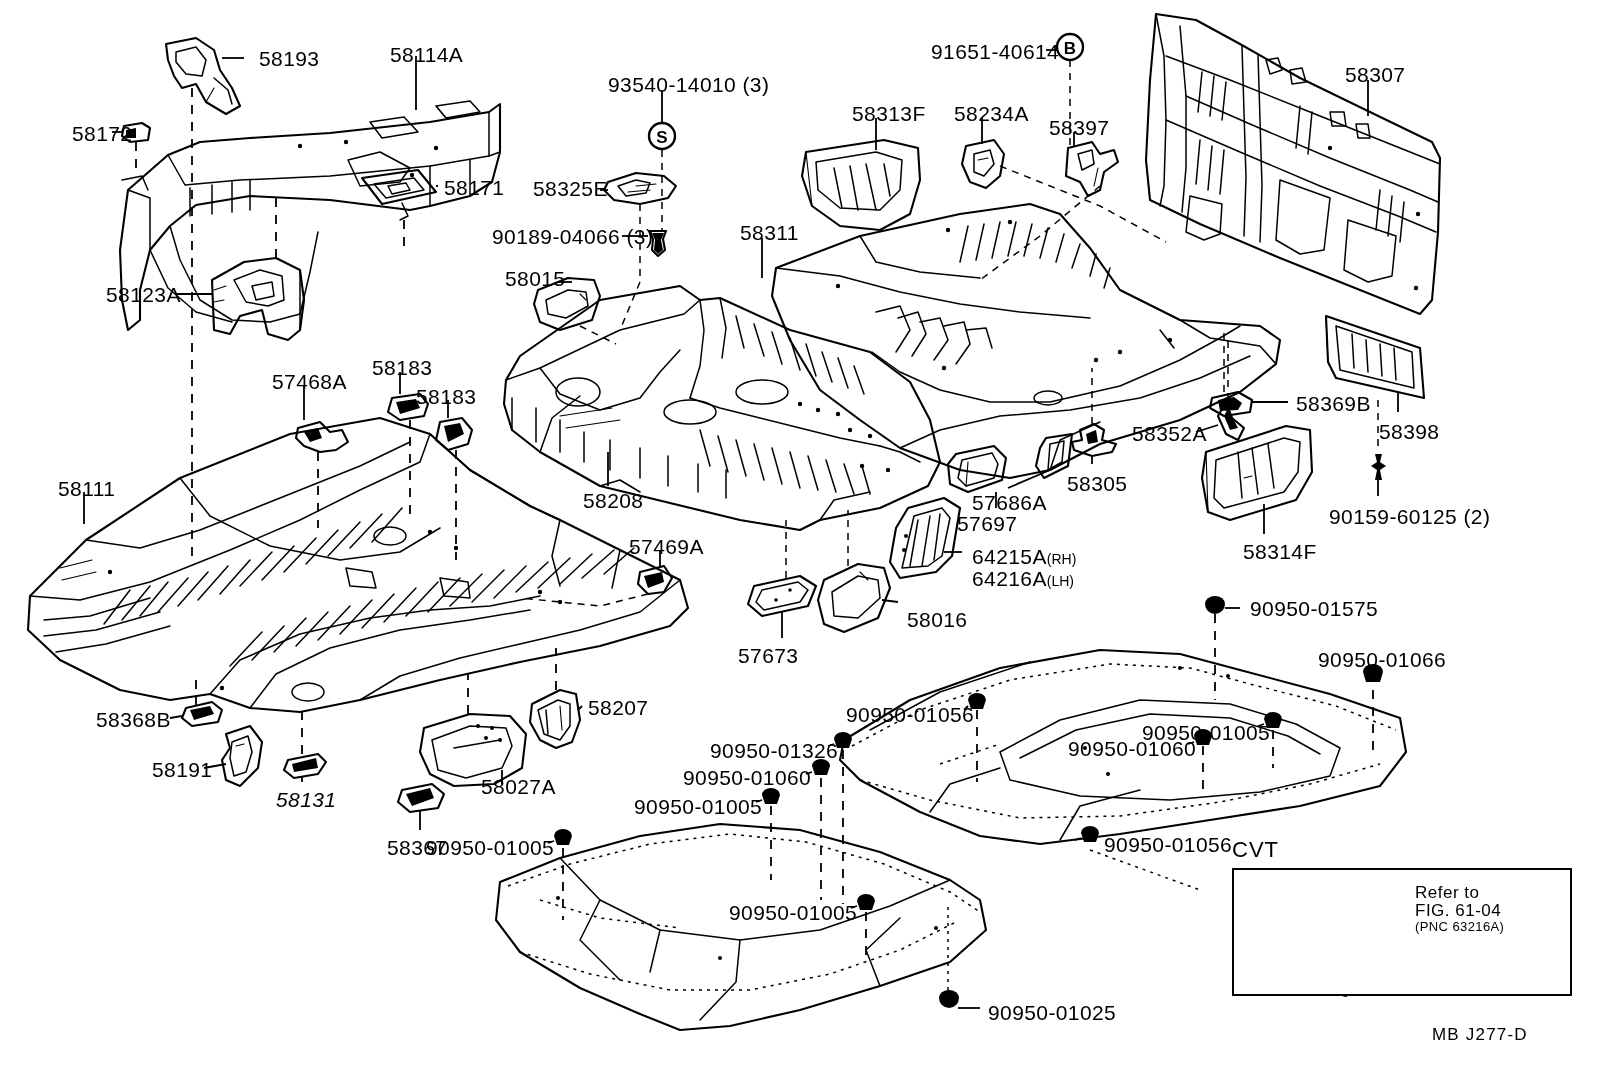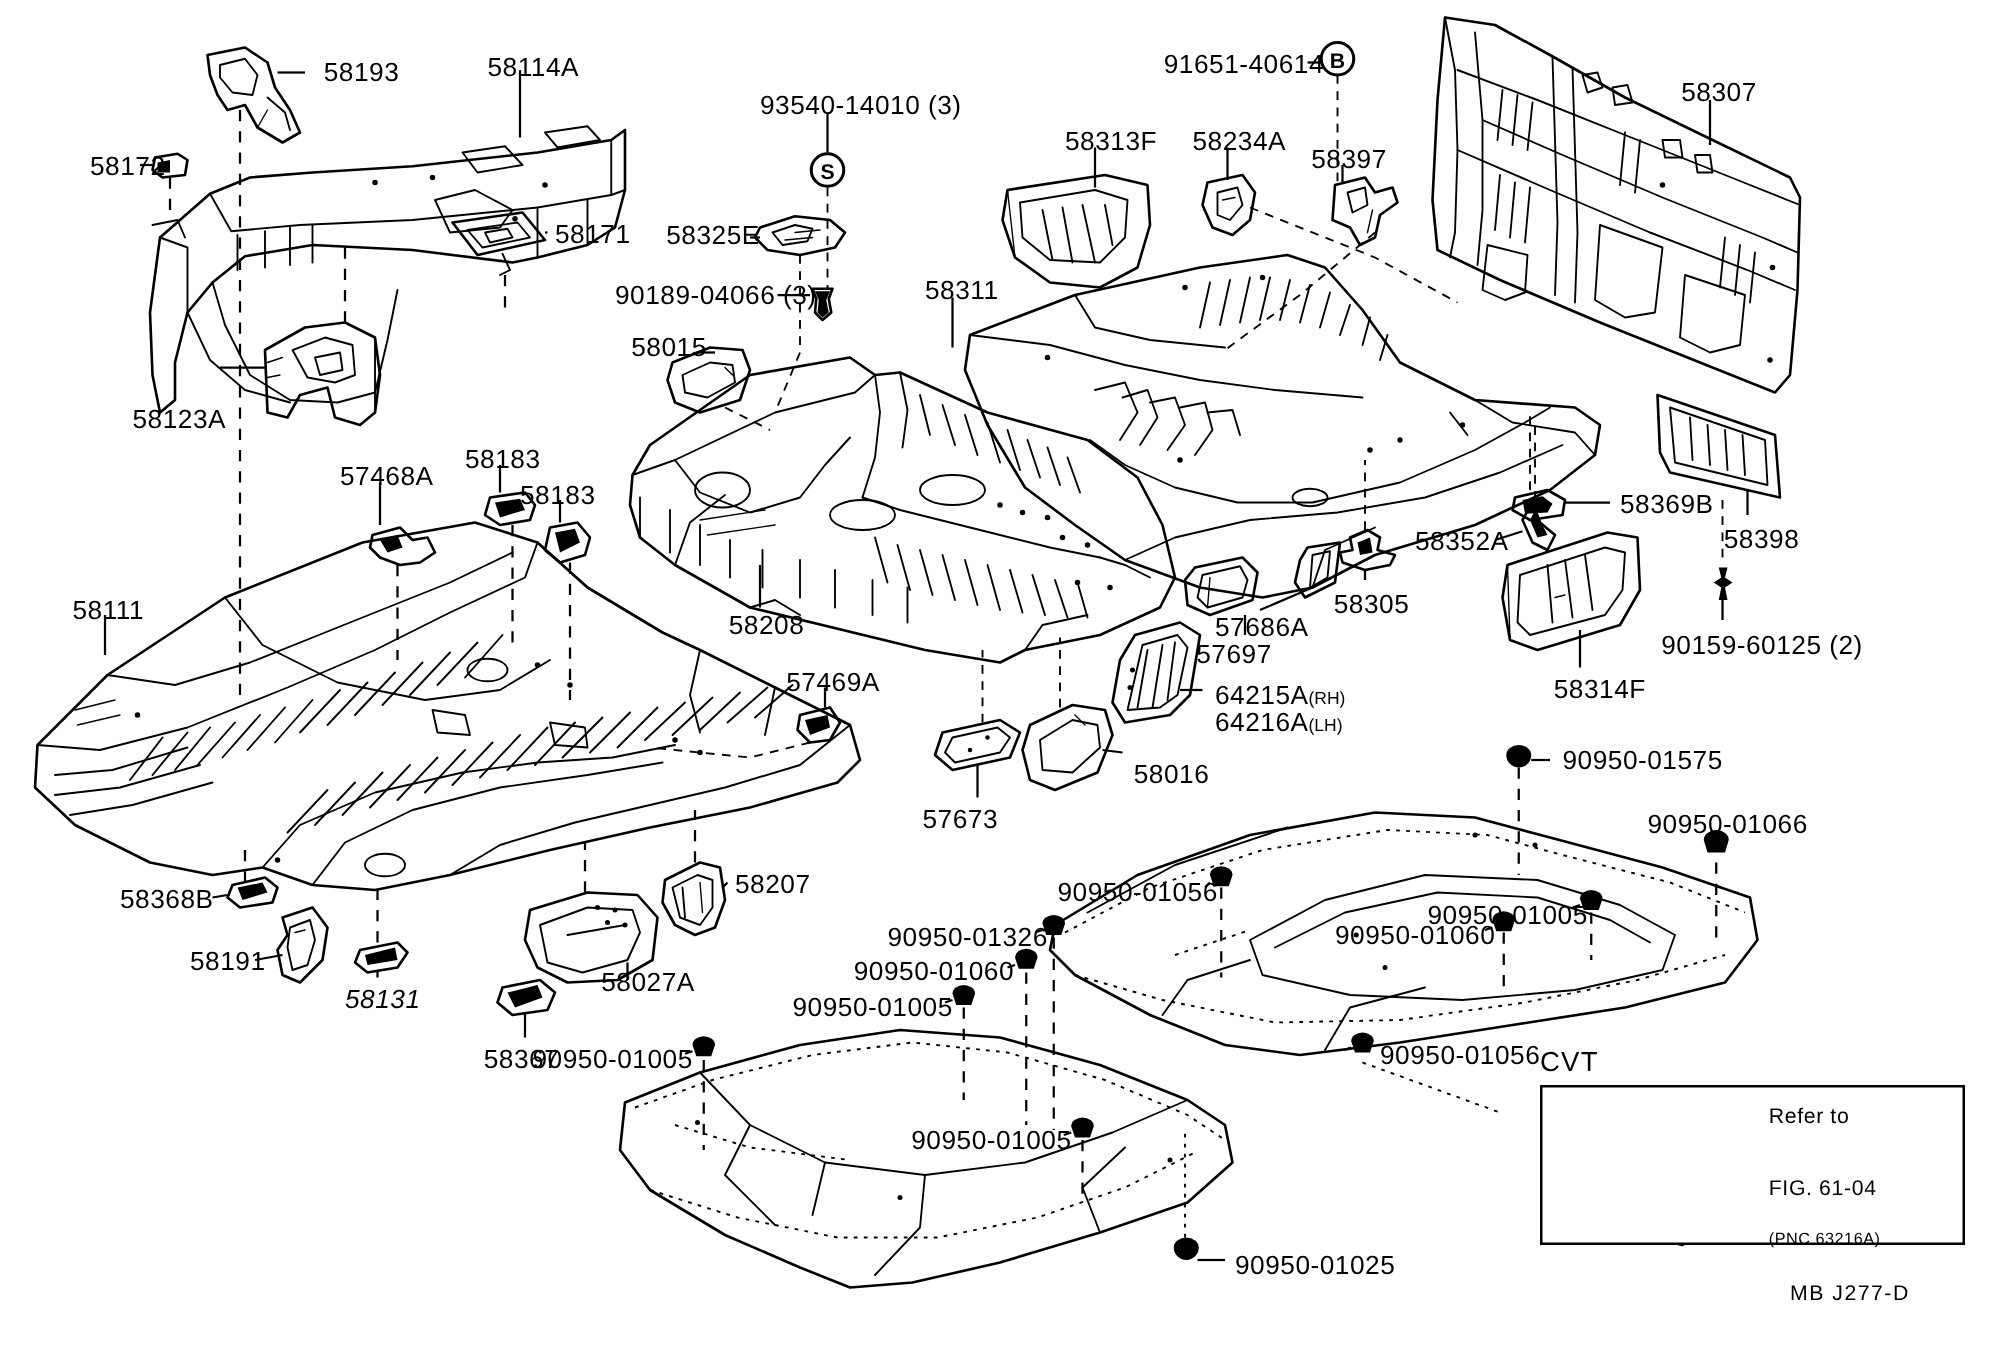--- a/index.html
+++ b/index.html
@@ -734,21 +734,21 @@
       <div class="lbl" style="left: 931px; top: 41px;">91651-40614</div>
       <div class="lbl" style="left: 852px; top: 103px;">58313F</div>
       <div class="lbl" style="left: 954px; top: 103px; text-align: right;">58234A</div>
       <div class="lbl" style="left: 1345px; top: 64px;">58307</div>
       <div class="lbl" style="left: 1049px; top: 117px;">58397</div>
       <div class="lbl" style="left: 52px; top: 123px; margin-left: 20px;">58172</div>
       <div class="lbl" style="left: 444px; top: 177px;">58171</div>
       <div class="lbl" style="left: 533px; top: 178px;">58325E</div>
       <div class="lbl" style="left: 492px; top: 226px;">90189-04066  (3)</div>
       <div class="lbl" style="left: 740px; top: 222px;">58311</div>
-      <div class="lbl" style="left: 106px; top: 284px; margin-top: 41px;">58123A</div>
+      <div class="lbl" style="left: 106px; top: 284px;">58123A</div>
       <div class="lbl" style="left: 505px; top: 268px;">58015</div>
       <div class="lbl" style="left: 1296px; top: 393px;">58369B</div>
       <div class="lbl" style="left: 1379px; top: 421px;">58398</div>
       <div class="lbl" style="left: 1132px; top: 423px;">58352A</div>
       <div class="lbl" style="left: 1067px; top: 473px;">58305</div>
       <div class="lbl" style="left: 272px; top: 371px;">57468A</div>
       <div class="lbl" style="left: 372px; top: 357px;">58183</div>
       <div class="lbl" style="left: 416px; top: 386px;">58183</div>
       <div class="lbl" style="left: 58px; top: 478px;">58111</div>
       <div class="lbl" style="left: 583px; top: 490px;">58208</div>
@@ -780,19 +780,19 @@
       <div class="lbl twoline" style="left: 972px; top: 546px;">
         <span>64215A<span class="sub" style="display: inline;">(RH)</span></span>
         <span>64216A<span class="sub" style="display: inline;">(LH)</span></span>
       </div>
     </div>
 
   <div id="cvtbox"></div>
   <div class="lbl cvt" style="left:1232px;top:838px;">CVT</div>
   <div class="refbox">
     <div class="lbl rl" style="position:static;">Refer to</div>
-    <div class="lbl rl" style="position:static;margin-top:40px;">FIG. 61-04</div>
-    <div class="lbl tiny" style="position:static;margin-top:24px;">(PNC 63216A)</div>
+    <div class="lbl rl" style="position:static;">FIG. 61-04</div>
+    <div class="lbl tiny" style="position:static;">(PNC 63216A)</div>
   </div>
 
   <div class="lbl code" style="left:1432px;top:1026px;">MB  J277-D</div>
 
 </div>
 
 </body></html>

